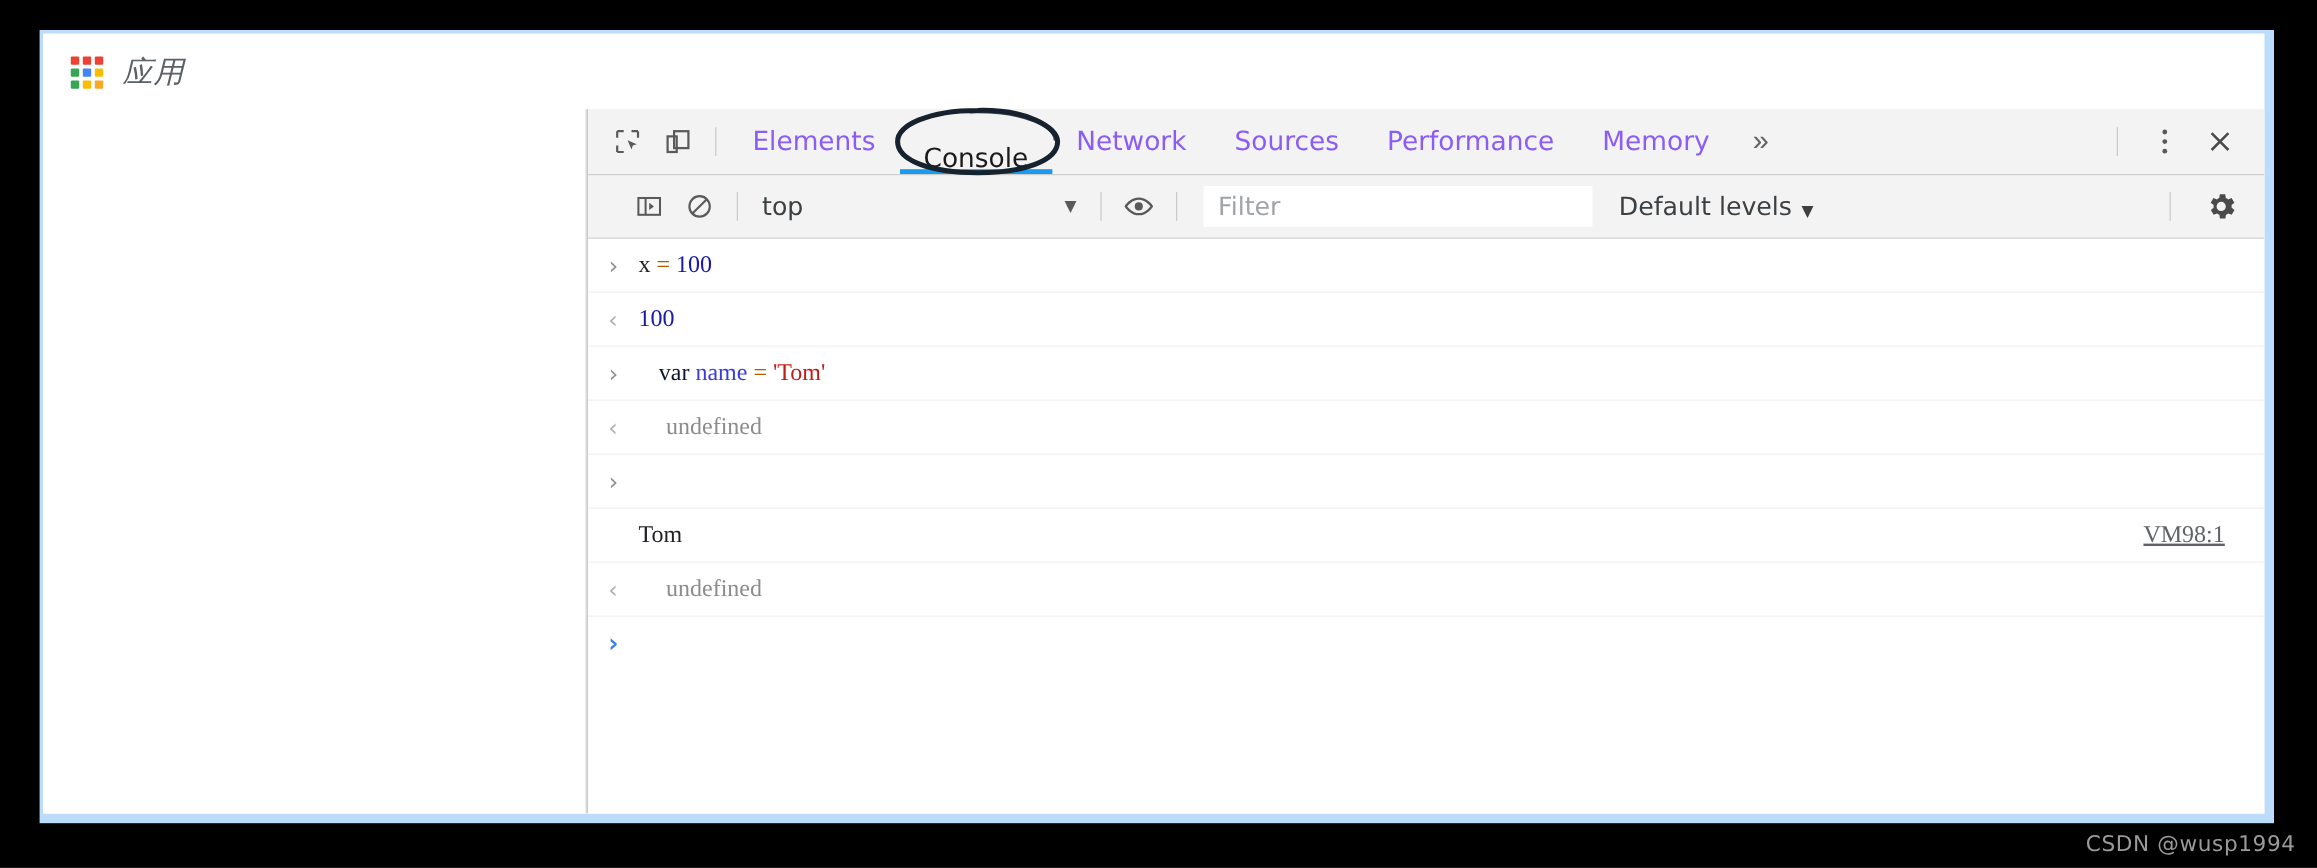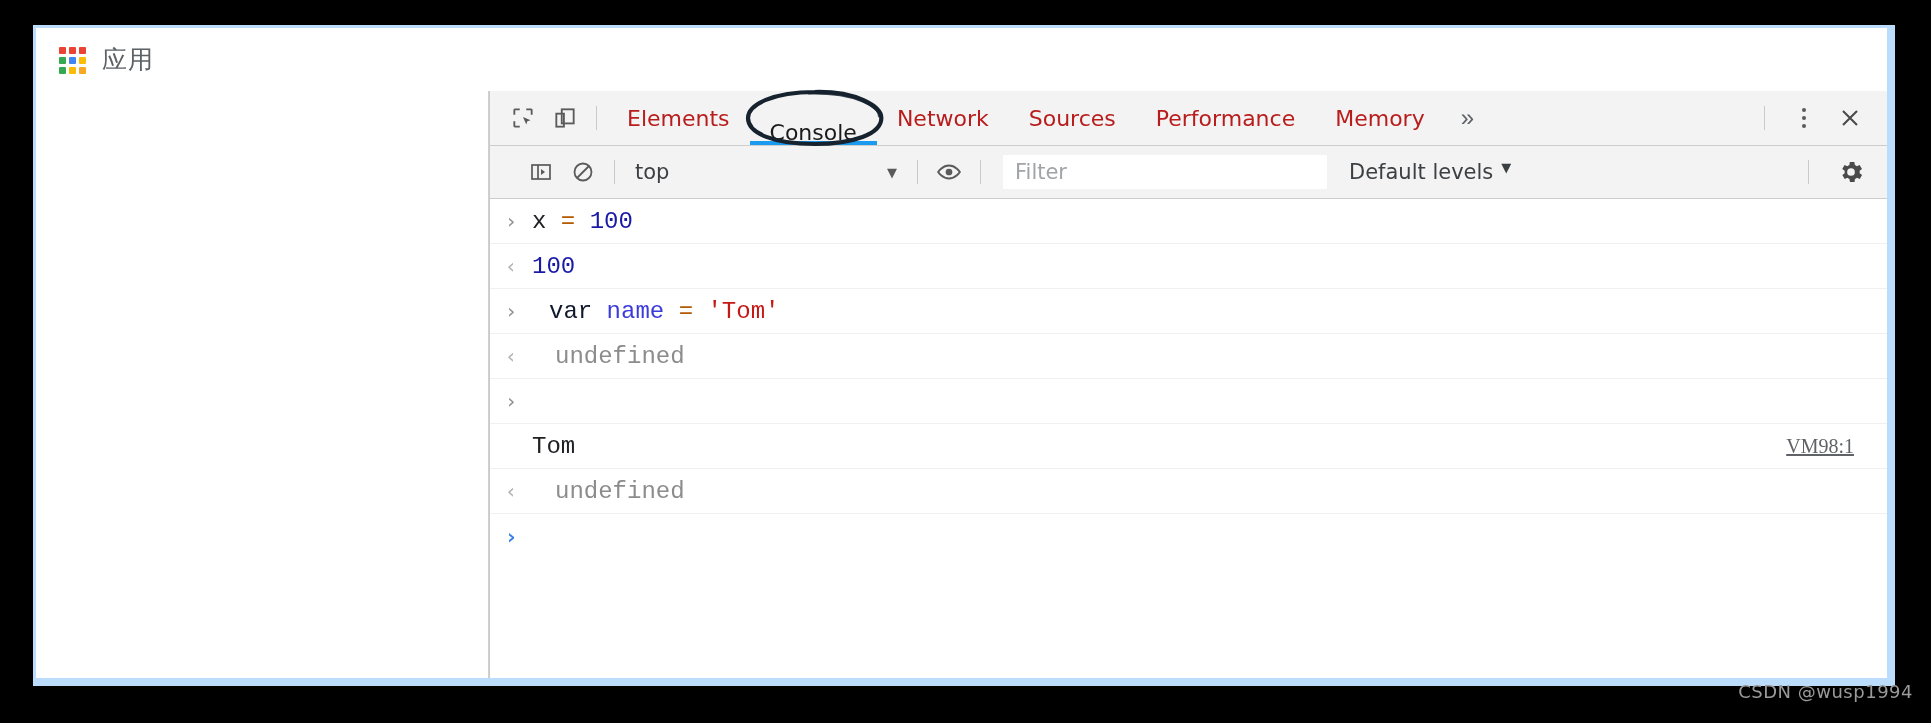--- a/index.html
+++ b/index.html
@@ -61,20 +61,21 @@
     gap: 3px;
   }
   .apps-grid i { display: block; width: 7px; height: 7px; border-radius: 1px; }
 
   .apps-label {
     margin-left: 17px;
     font-size: 25px;
     color: #5b6166;
     font-family: "DejaVu Sans", sans-serif;
     letter-spacing: 1px;
+    font-style: italic;
   }
 
   
   .page-body {
     position: absolute;
     left: 0; top: 63px;
     width: 100%;
     bottom: 0;
     background: #ffffff;
     display: flex;
@@ -127,21 +128,21 @@
   }
 
   .dt-tabs { display: flex; align-items: center; height: 100%; }
 
   .dt-tab {
     padding: 0 20px;
     height: 100%;
     display: flex;
     align-items: center;
     font-size: 22px;
-    color: #b91c1c;
+    color: #8b5cf6;
     font-family: "DejaVu Sans", sans-serif;
     position: relative;
     white-space: nowrap;
   }
   .dt-tab.active { color: #1a1a1a; align-items: flex-end; }
   .dt-tab.active::after {
     content: "";
     position: absolute;
     left: 0; right: 0; bottom: 0;
     height: 4px;
@@ -214,21 +215,21 @@
     margin-left: 12px;
     padding: 0 12px;
     font-size: 21px;
     color: #3c4043;
     font-family: "DejaVu Sans", sans-serif;
   }
   .filter-input::placeholder { color: #a0a3a7; }
 
   .levels-select {
     display: flex;
-    align-items: flex-start;
+    align-items: flex-end;
     gap: 8px;
     margin-left: 22px;
     font-size: 21px;
     color: #3c4043;
     font-family: "DejaVu Sans", sans-serif;
   }
   .levels-select .caret { font-size: 13px; }
 
   .filterbar-right {
     margin-left: auto;
@@ -269,22 +270,22 @@
     text-align: center;
     font-size: 20px;
     color: #b0b3b6;
     font-family: "DejaVu Sans Mono", monospace;
     user-select: none;
   }
   .msg-gutter.input { color: #8f9295; }
   .msg-gutter.prompt-blue { color: #3b82e8; font-weight: bold; font-size: 22px; }
 
   .msg-text {
-    font-family: Liberation Mono, monospace;
-    font-size: 24px;
+    font-family: Liberation Serif, serif;
+    font-size: 20px;
     color: #202124;
     white-space: pre;
     letter-spacing: 0px;
   }
 
   .msg-src {
     margin-left: auto;
     margin-right: 33px;
     font-family: Liberation Serif, serif;
     font-size: 20px;
@@ -305,21 +306,21 @@
   .annot-ellipse {
     position: absolute;
     pointer-events: none;
     z-index: 30;
   }
 
   
   .watermark {
     position: absolute;
     right: 18px;
-    bottom: 21px;
+    bottom: 9px;
     color: #9a9a9a;
     font-size: 18px;
     font-family: "DejaVu Sans", sans-serif;
     letter-spacing: 0.5px;
   }
 </style>
 </head>
 <body>
 
 <div id="root">

